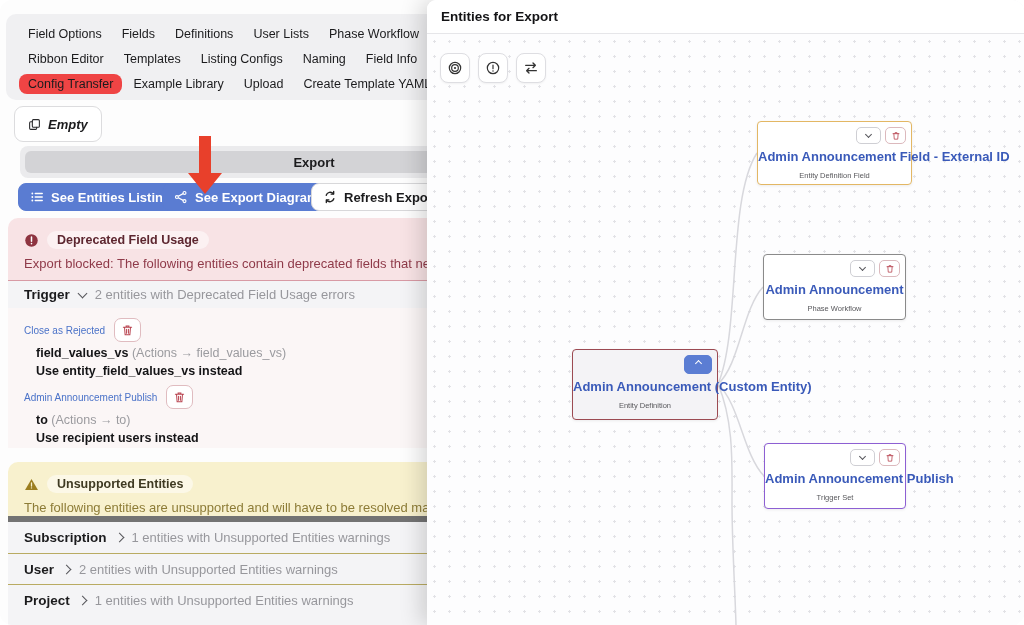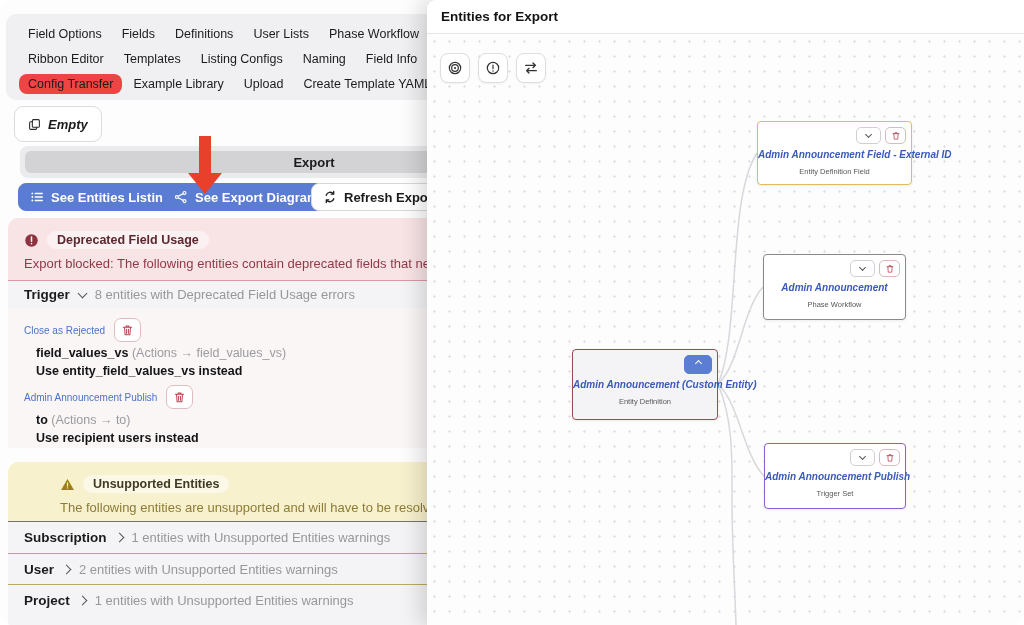--- a/index.html
+++ b/index.html
@@ -21,21 +21,21 @@
   .btn { position:absolute; top:0; height:28px; display:inline-flex; align-items:center; gap:7px; padding:0 11px; border-radius:8px; font-size:13px; font-weight:600; white-space:nowrap; }
   .btn.blue { background:#5a7cd2; color:#fff; border:1px solid #5a7cd2; }
   .btn.white { background:#fff; color:#1b1b1d; border:1px solid #d8d8da; }
 
   .red-arrow { position:absolute; left:188px; top:136px; width:34px; height:58px; }
   .red-arrow .shaft { position:absolute; left:11px; top:0; width:12px; height:38px; background:#e8402b; }
   .red-arrow .head { position:absolute; left:0; top:37px; width:0; height:0; border-left:17px solid transparent; border-right:17px solid transparent; border-top:21px solid #e8402b; }
 
   .alert { position:absolute; left:8px; width:557px; border-radius:10px 10px 0 0; }
   .alert-pink { top:218px; height:63px; background:#f8e3e5; border-bottom:1px solid #d89aa4; }
-  .alert-yellow { top:462px; height:60px; background:#f8f1ce; border-bottom:1px solid #737373;padding-left:36px; }
+  .alert-yellow { top:462px; height:60px; background:#f8f1ce; border-bottom:6px solid #737373; }
   .alert-head { display:flex; align-items:center; gap:8px; padding:13px 0 0 16px; }
   .alert-pill { padding:2px 10px; border-radius:10px; font-size:12.5px; font-weight:600; background:rgba(255,255,255,0.5); }
   .alert-pink .alert-pill { color:#5d2730; }
   .alert-yellow .alert-pill { color:#3f3a22; }
   .alert-msg { padding:7px 0 0 16px; font-size:13px; white-space:nowrap; }
   .alert-pink .alert-msg { color:#8f3a49; }
   .alert-yellow .alert-msg { color:#8d7c37; }
 
   .sec-row { position:absolute; left:8px; width:557px; background:#f4f4f6; display:flex; align-items:center; padding-left:16px; gap:9px; }
   .sec-label { font-size:13.5px; font-weight:700; color:#1b1b1d; }
@@ -68,21 +68,21 @@
   .tool-btn { width:30px; height:30px; background:#fff; border:1px solid #dedee2; border-radius:8px; display:flex; align-items:center; justify-content:center; box-shadow:0 1px 2px rgba(0,0,0,0.05); }
 
   .edges { position:absolute; left:0; top:0; width:597px; height:591px; }
 
   .node { position:absolute; background:#fff; border:1.5px solid #888; border-radius:4px; box-shadow:0 1px 3px rgba(0,0,0,0.07); }
   .node .controls { position:absolute; top:5px; right:5px; display:flex; gap:4px; }
   .mini-btn { width:25px; height:17px; background:#fff; border:1px solid #cfcfd4; border-radius:5px; display:inline-flex; align-items:center; justify-content:center; }
   .mini-btn .chev { width:5px; height:5px; border-width:1.4px; margin-top:-2px; }
   .mini-btn.del { width:21px; border-color:#dcb9bd; }
   .mini-btn.blue { width:28px; height:19px; background:#5b7dd3; border-color:#5b7dd3; }
-  .node-title { margin-top:27px; text-align:center; font-size:10px; font-weight:700; color:#3a5ab9; white-space:nowrap;font-style:italic; }
+  .node-title { margin-top:27px; text-align:center; font-size:13px; font-weight:700; color:#3a5ab9; white-space:nowrap; }
   .node-sub { margin-top:7px; text-align:center; font-size:7.5px; color:#58585c; }
   .n0 { left:330px; top:87px;  width:155px; height:64px; border-color:#e3b764; }
   .n1 { left:336px; top:220px; width:143px; height:66px; border-color:#8a8a8a; }
   .n2 { left:145px; top:315px; width:146px; height:71px; border-color:#9c4a52; background:#f4f3f6; }
   .n2 .node-title { margin-top:29px; }
   .n3 { left:337px; top:409px; width:142px; height:66px; border-color:#8d5fd3; }
 
   svg.ic { display:block; }
 </style>
 </head>
@@ -178,21 +178,21 @@
           </svg>
       </span>
       <span class="alert-pill">Deprecated Field Usage</span>
     </div>
     <div class="alert-msg">Export blocked: The following entities contain deprecated fields that need</div>
   </div>
 
   <div class="sec-row" style="top:281px; height:27px; background:#f4f4f6;">
     <span class="sec-label">Trigger</span>
     <span class="chev"></span>
-    <span class="sec-sum">8 entities with Deprecated Field Usage errors</span>
+    <span class="sec-sum">2 entities with Deprecated Field Usage errors</span>
   </div>
 
   <div class="details">
     <div class="link-row">
       <span class="dep-link">Close as Rejected</span>
       <span class="trash-btn">
         <svg class="ic" width="11" height="13" viewBox="0 0 24 26" fill="none" stroke="#b8434f" stroke-width="2.2" stroke-linecap="round">
             <path d="M3 6h18M9 6V3h6v3M5.5 6l1.3 16.5h10.4L18.5 6M10 10.5v8.5M14 10.5v8.5"></path>
           </svg>
       </span>

